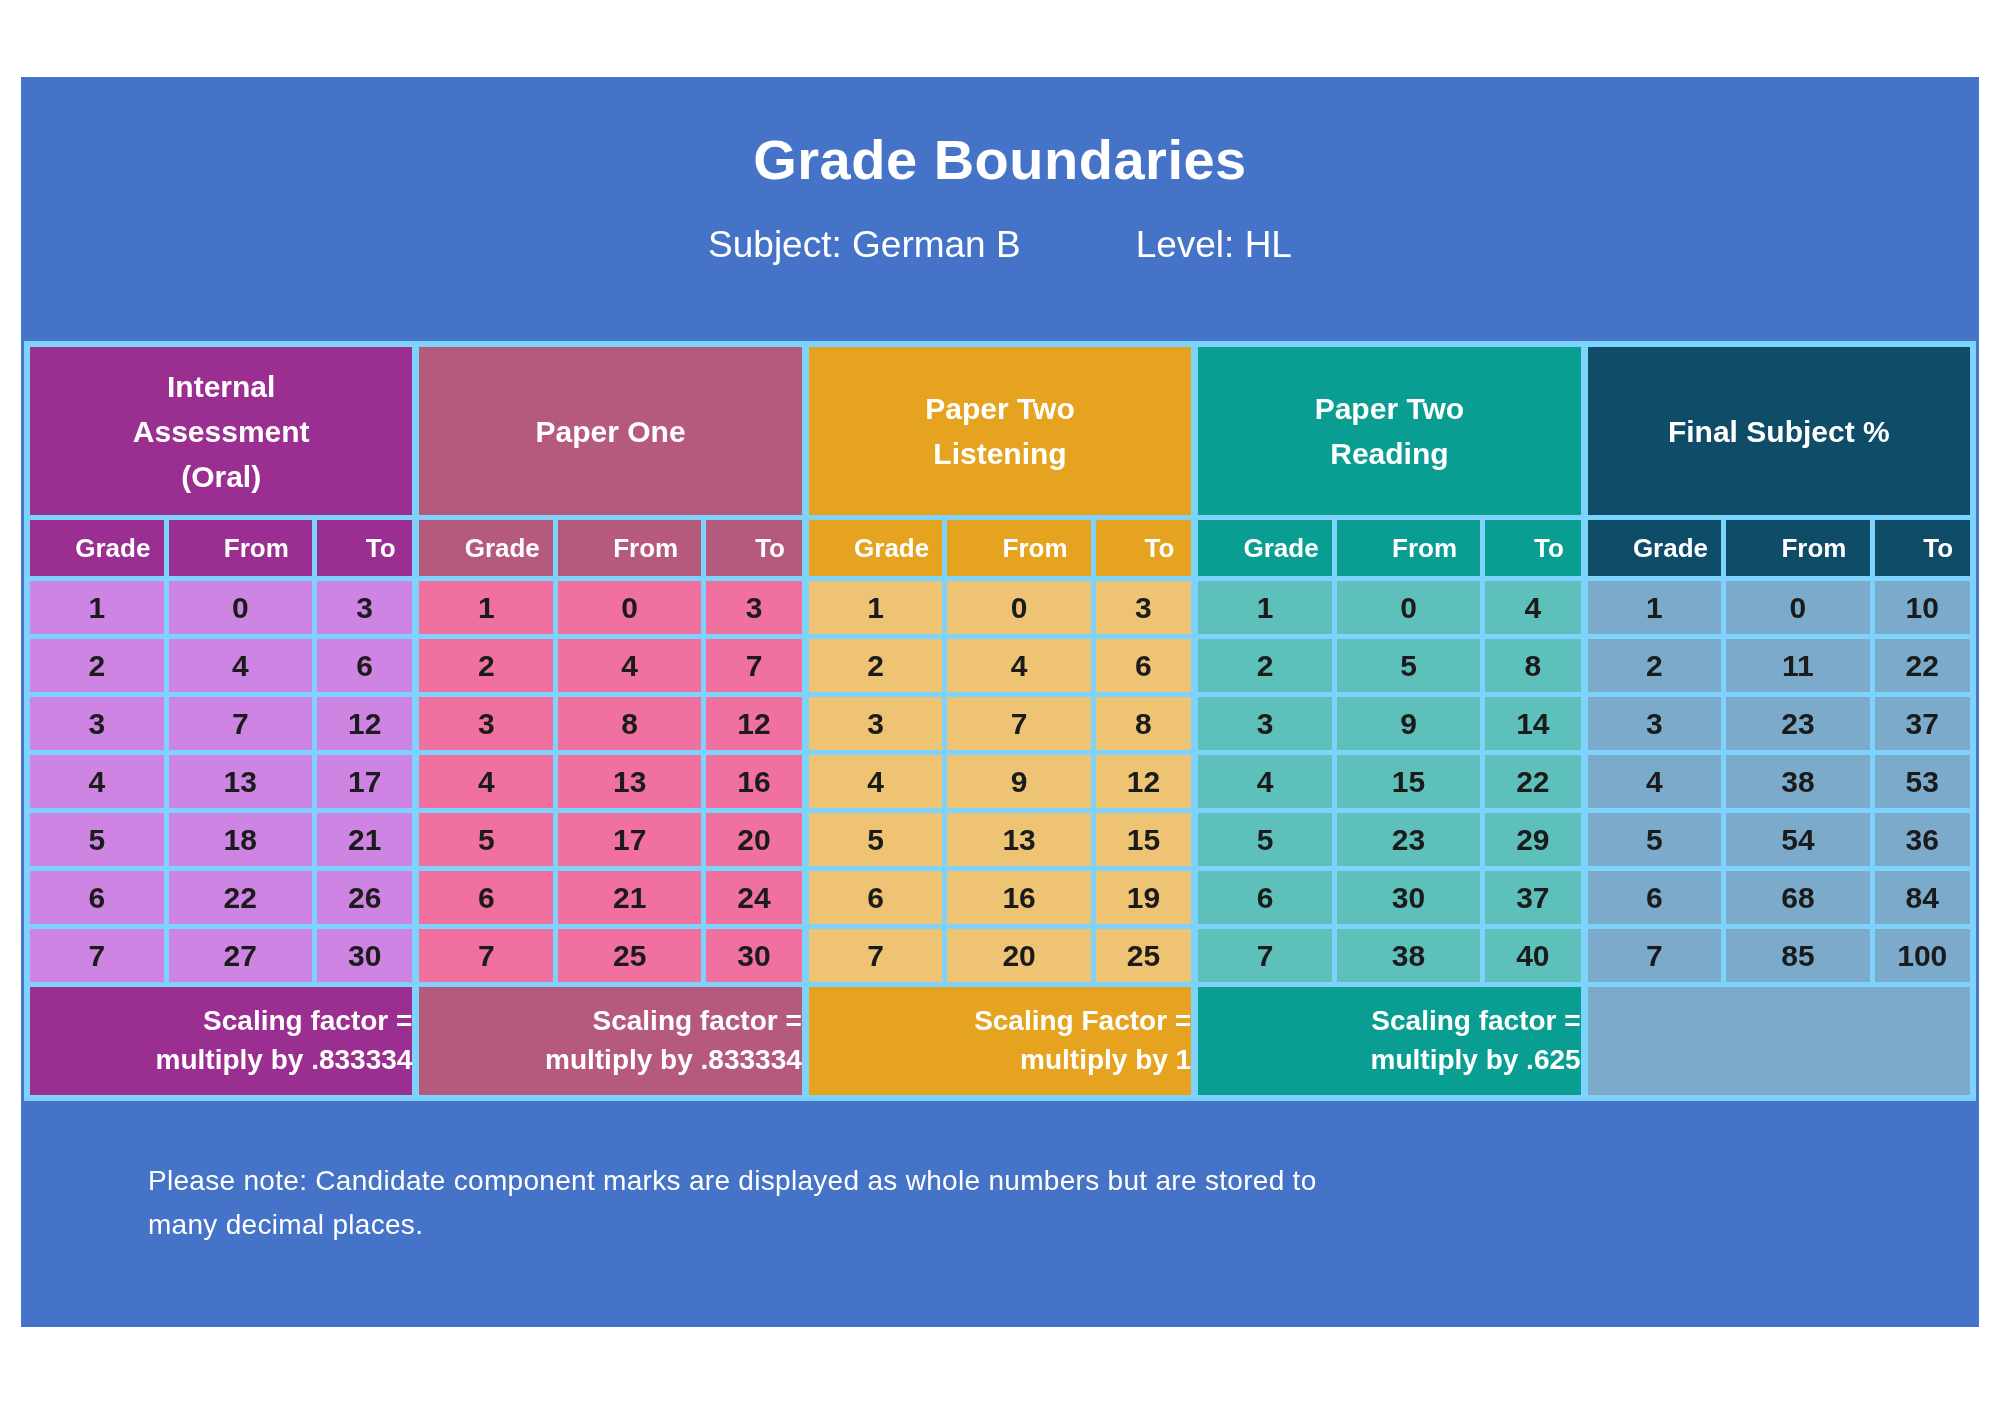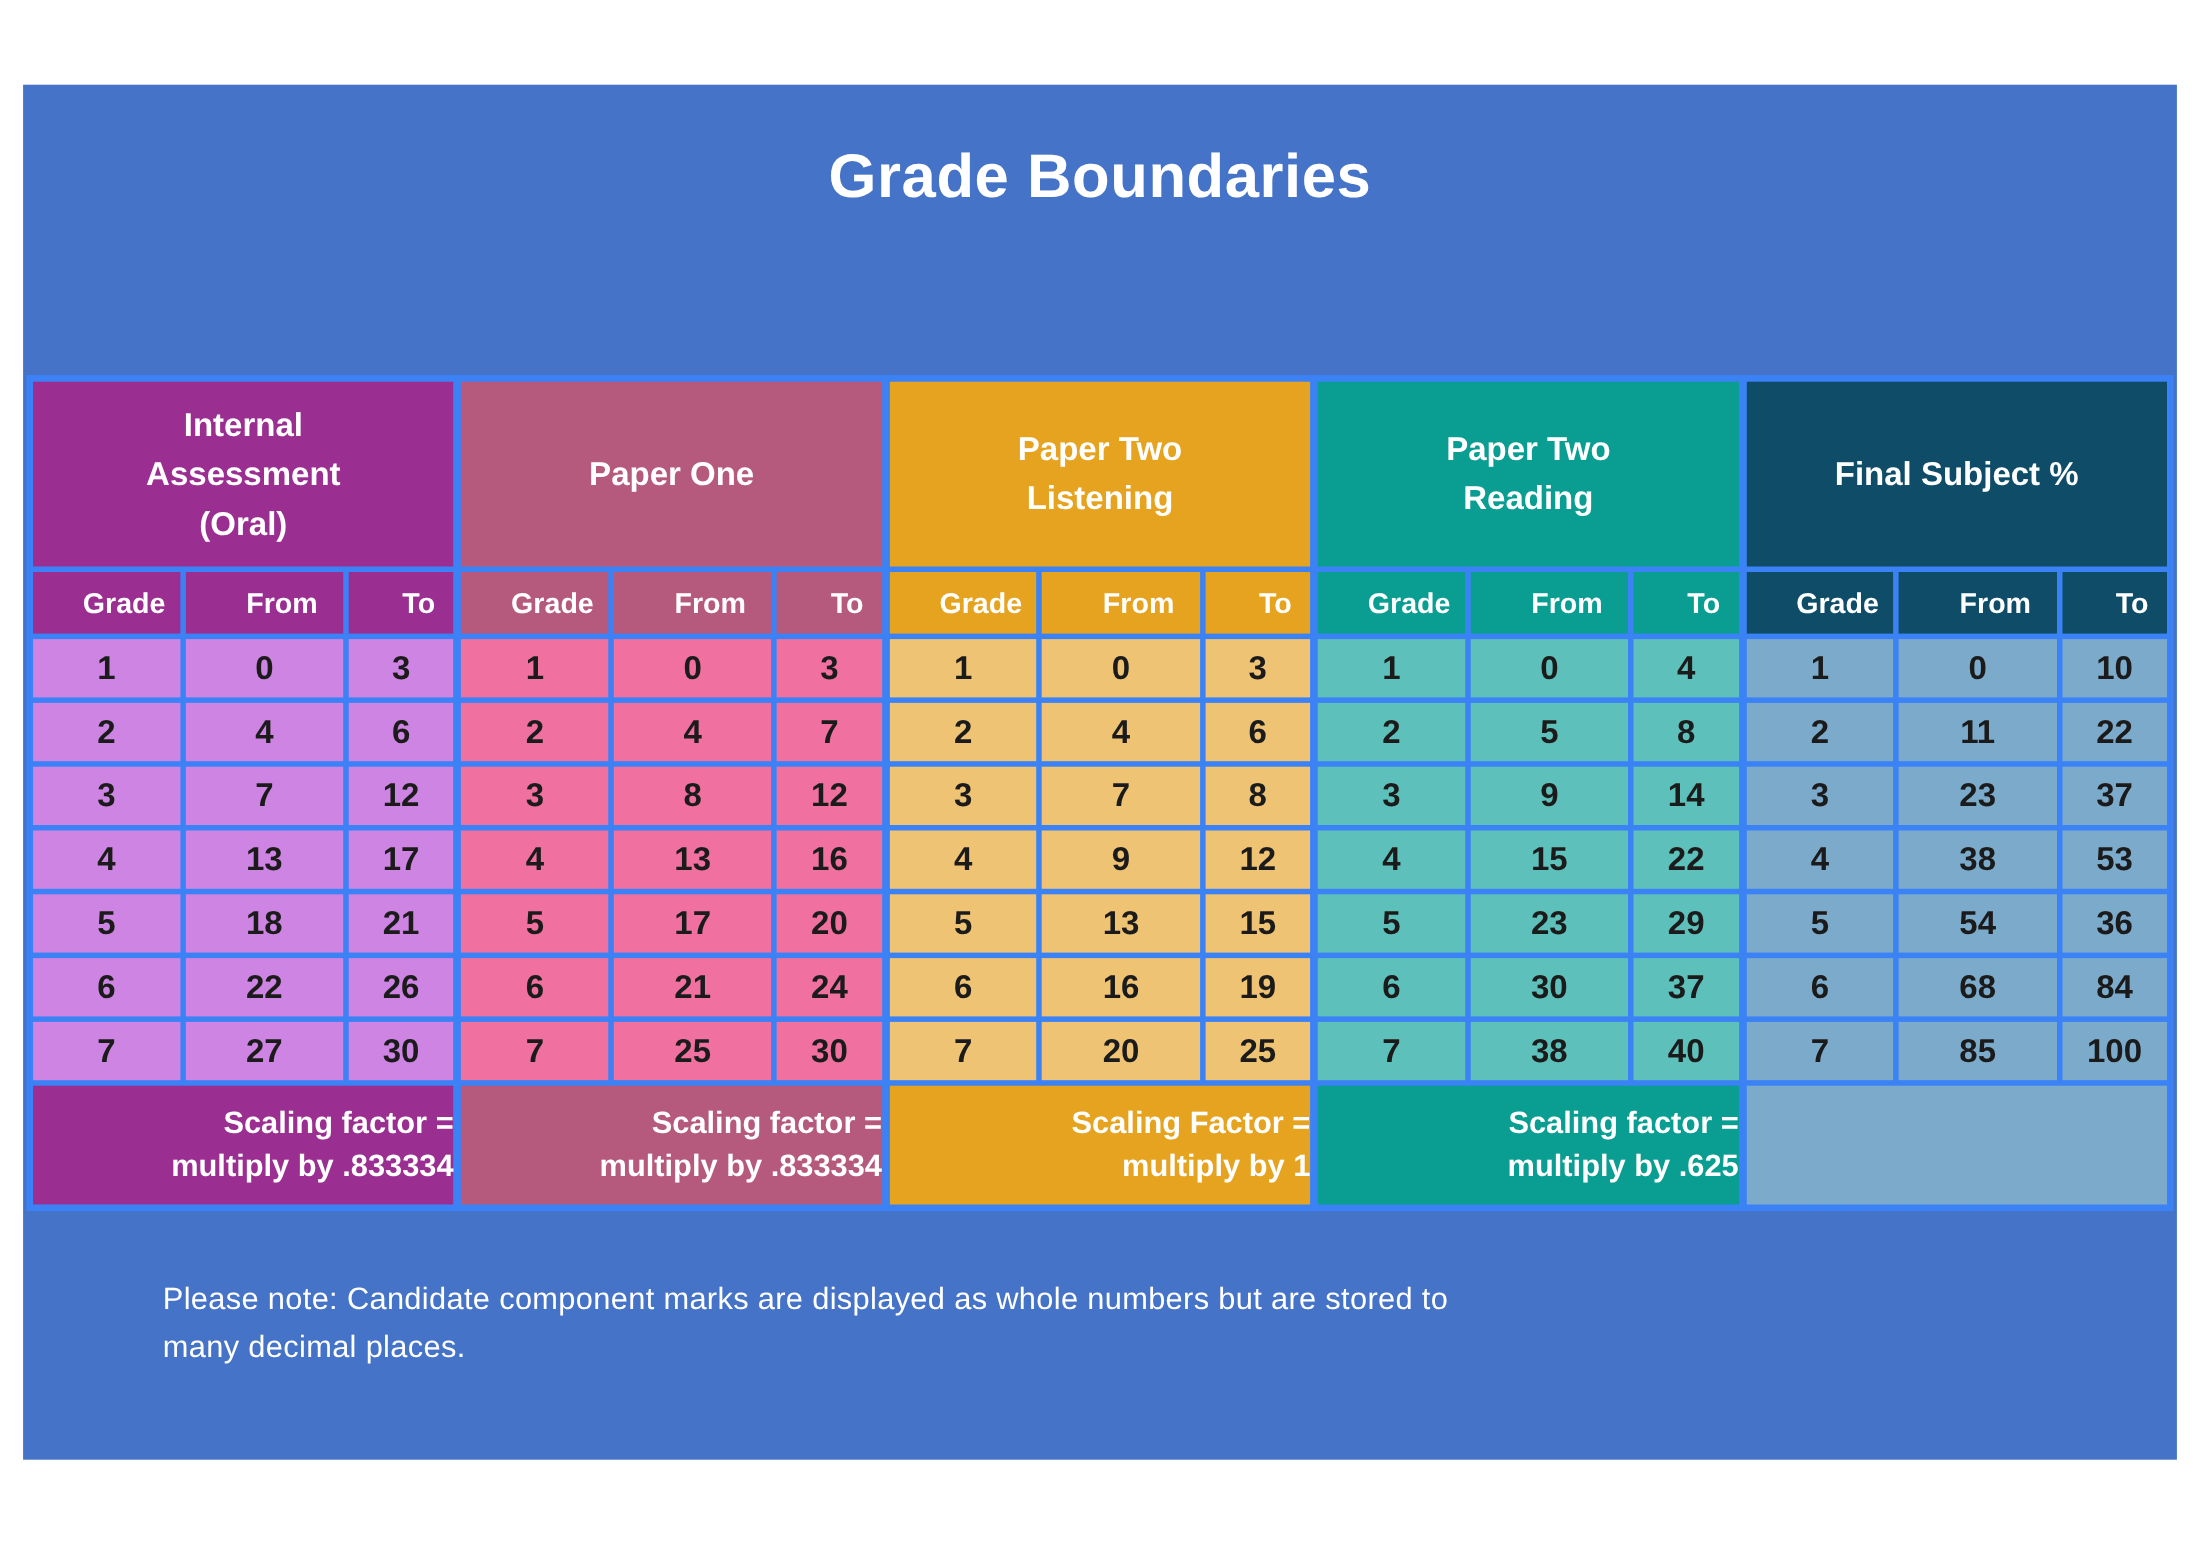--- a/index.html
+++ b/index.html
@@ -41,21 +41,21 @@
     font-size: 37px;
     font-weight: 400;
   }
 
   .table-wrap {
     position: absolute;
     left: 3px;   
     top: 264px;
     width: 1952px;
     height: 760px;
-    background: #3b82f6;
+    background: #7dd3fc;
     padding: 6px;
     display: flex;
     gap: 7px;
   }
 
   .group {
     flex: 1 1 0;
     display: grid;
     grid-template-columns: 1.4fr 1.5fr 1fr;
     grid-template-rows: 168px 56px repeat(7, 53px) 1fr;
@@ -122,20 +122,24 @@
     line-height: 44px;
     letter-spacing: 0.3px;
   }
 </style>
 </head>
 <body>
 
 <div class="page">
   <div class="panel">
     <div class="title">Grade Boundaries</div>
+    <div class="subtitle-row">
+      <span>Subject: German B</span>
+      <span>Level: HL</span>
+    </div>
 
     <div class="table-wrap">
         <div class="group" style="--head: #9B2F91; --cell: #CE84E2;">
           <div class="ghead">
             <div class="">Internal</div>
             <div class="">Assessment</div>
             <div class="">(Oral)</div>
           </div>
           <div class="sub">Grade</div>
           <div class="sub">From</div>

